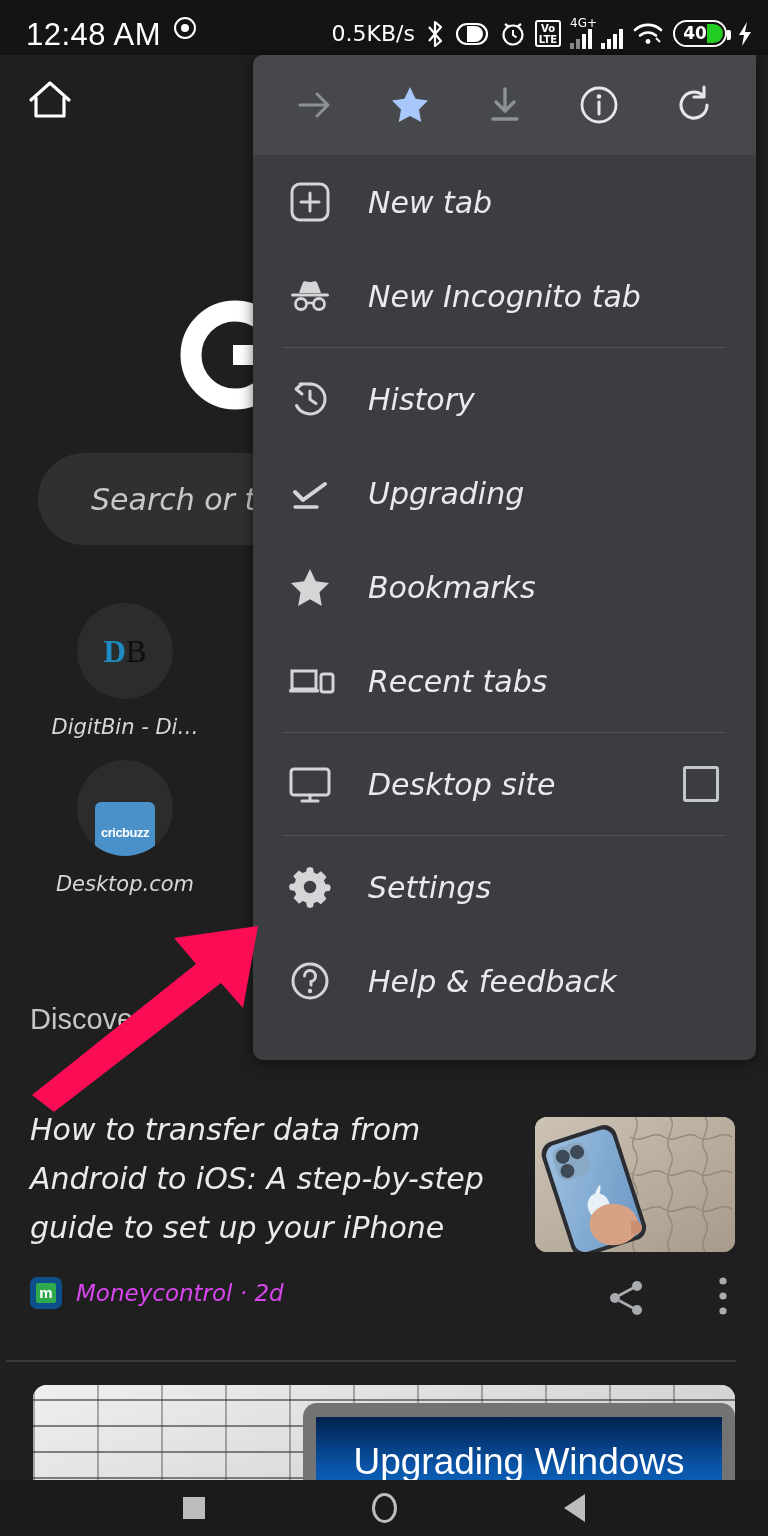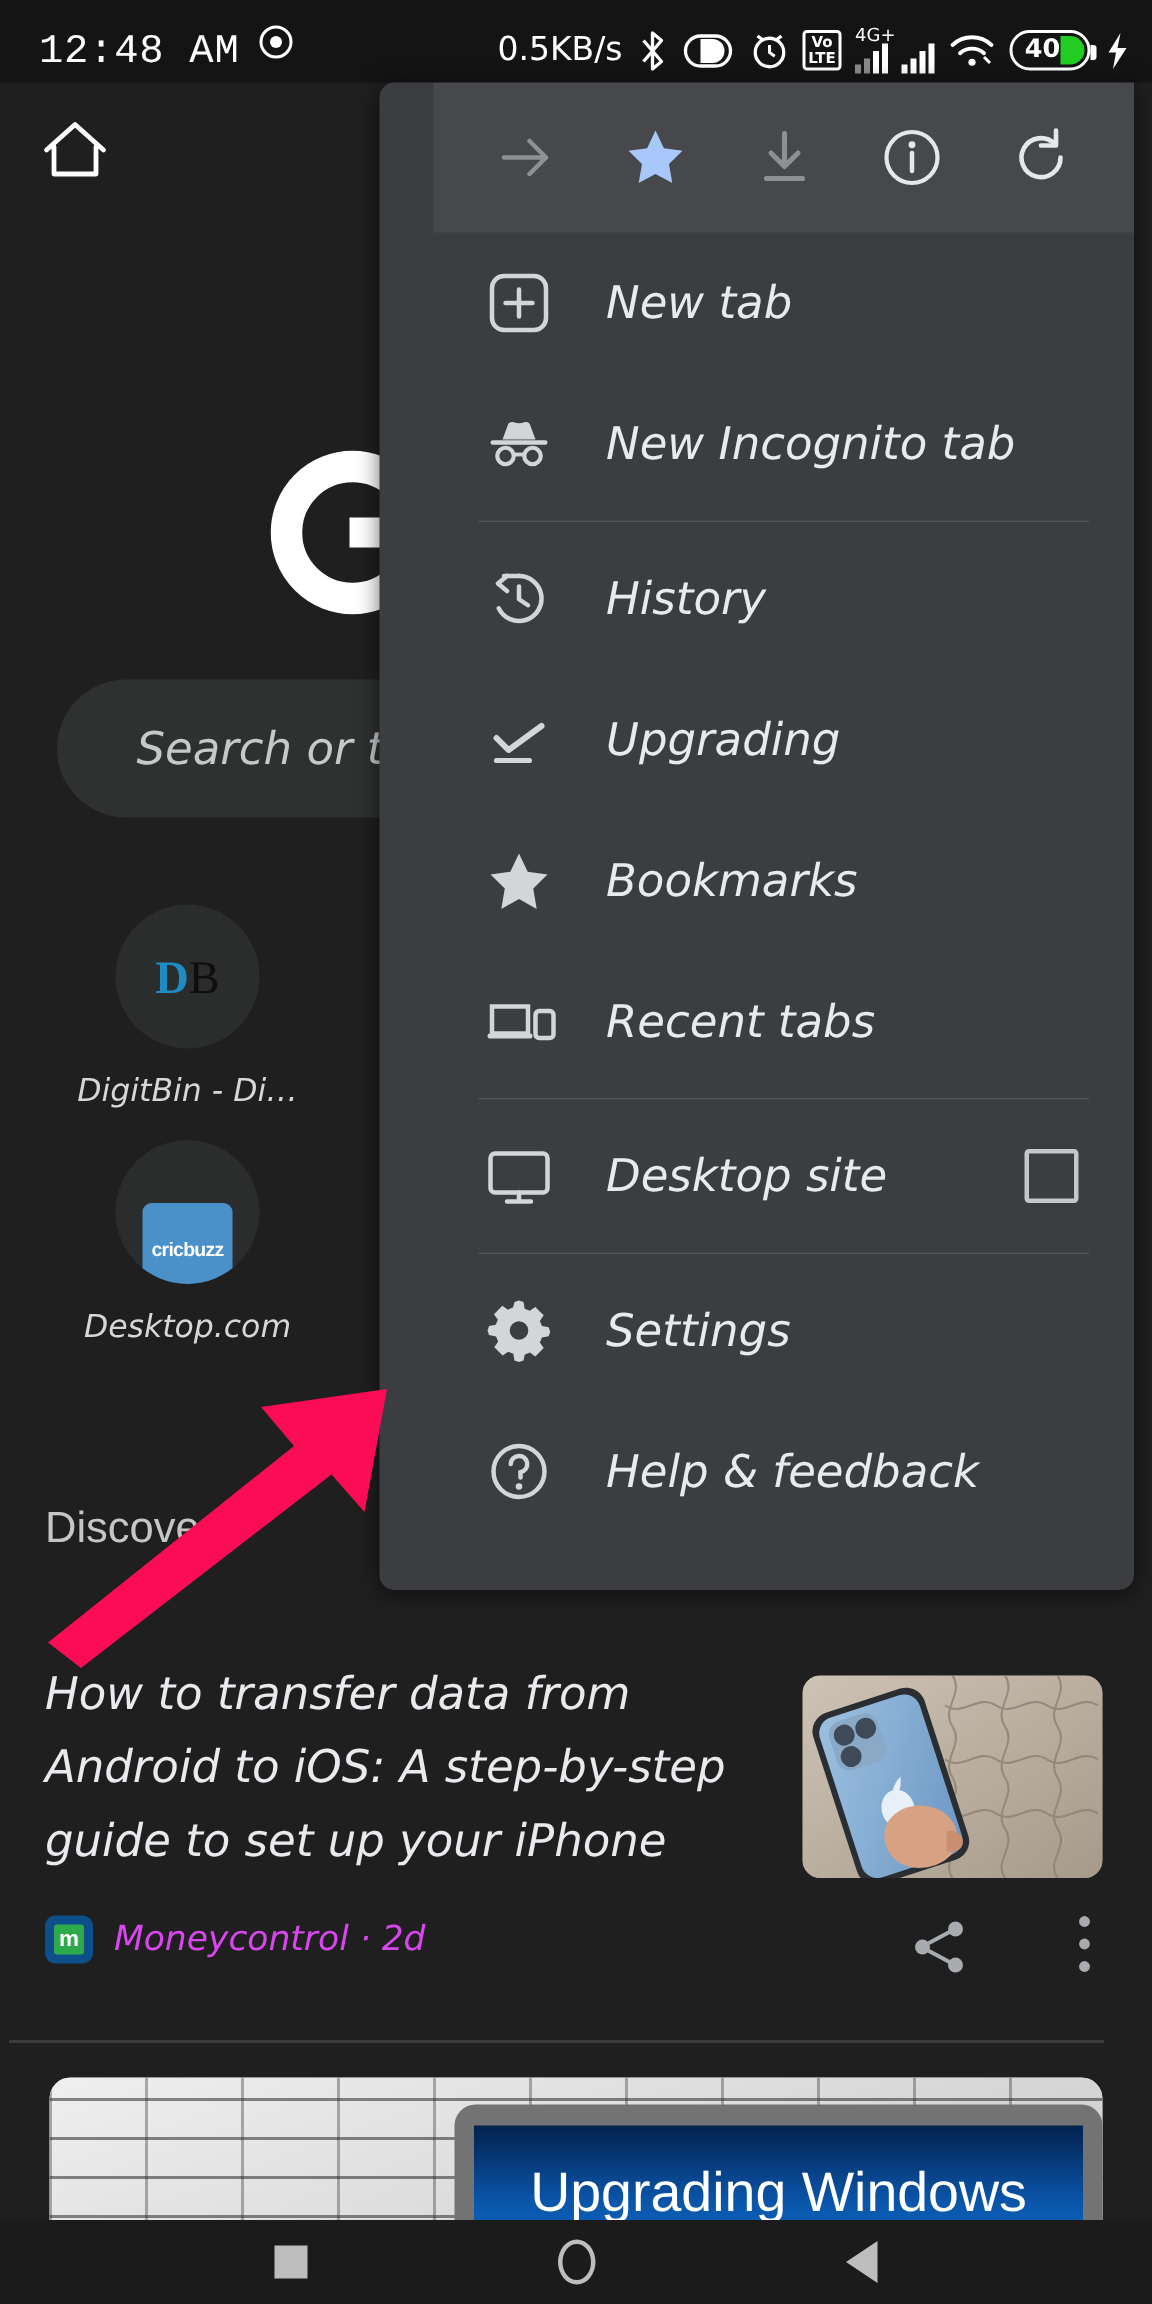--- a/index.html
+++ b/index.html
@@ -23,22 +23,22 @@
     width: 768px; height: 55px;
     background: #141414;
     display: flex; align-items: center;
     color: #fff;
   }
   #status-left {
     display: flex; align-items: center; gap: 12px;
     margin-left: 26px;
   }
   #status-clock {
-    font-family: Liberation Mono, monospace;
-    font-size: 27px; letter-spacing: .5px;
+    font-family: Liberation Sans, sans-serif;
+    font-size: 31px; letter-spacing: .5px;
     color: #fff; font-weight: 400; margin-top: 15px;
   }
   #status-right {
     position: absolute; right: 14px; top: 0; height: 67px;
     display: flex; align-items: center; gap: 9px;
   }
   .netspeed {
     font-size: 22px; color: #fff; letter-spacing: 0px;
   }
   .sb-ico { display: inline-flex; align-items: center; }
@@ -209,21 +209,20 @@
   }
 
   
   #menu {
     position: absolute; top: 55px; left: 253px;
     width: 503px; height: 1005px;
     background: #3b3d40;
     border-radius: 10px 0 10px 10px;
     box-shadow: 0 2px 14px rgba(0,0,0,.55);
     overflow: hidden;
-    padding-left: 36px;
   }
   #menu-header {
     height: 100px; background: #46484b;
     display: flex; align-items: center; justify-content: space-between;
     padding: 0 34px;
   }
   .hdr-btn {
     width: 56px; height: 56px;
     display: flex; align-items: center; justify-content: center;
   }

